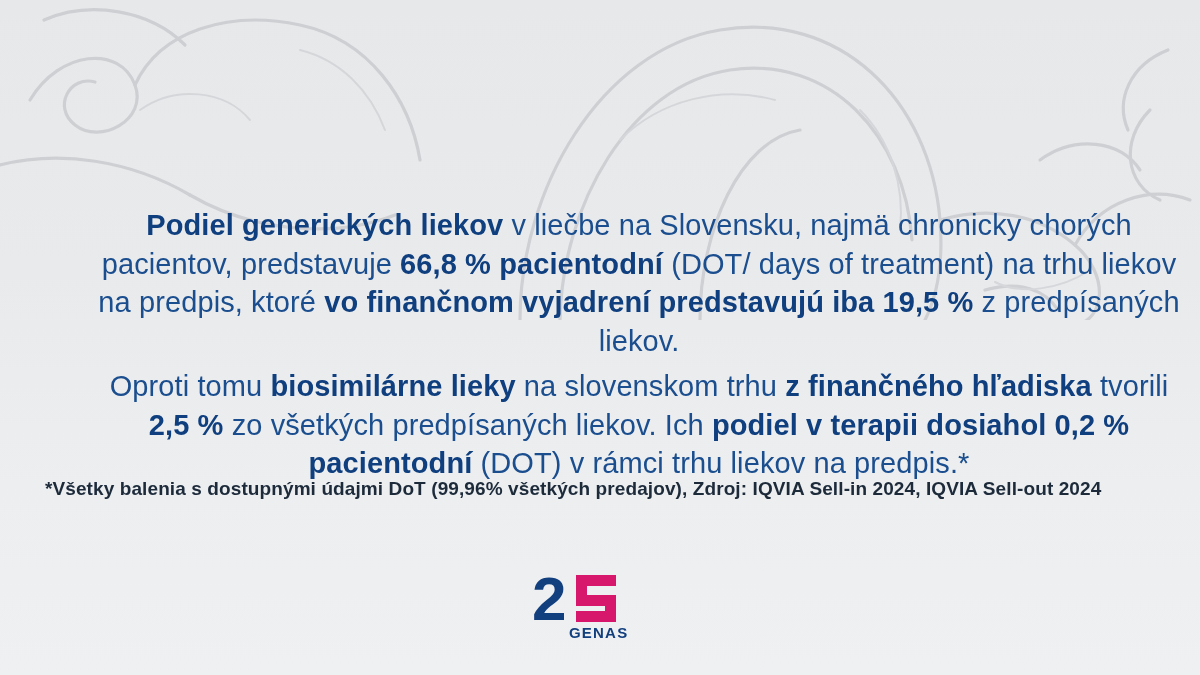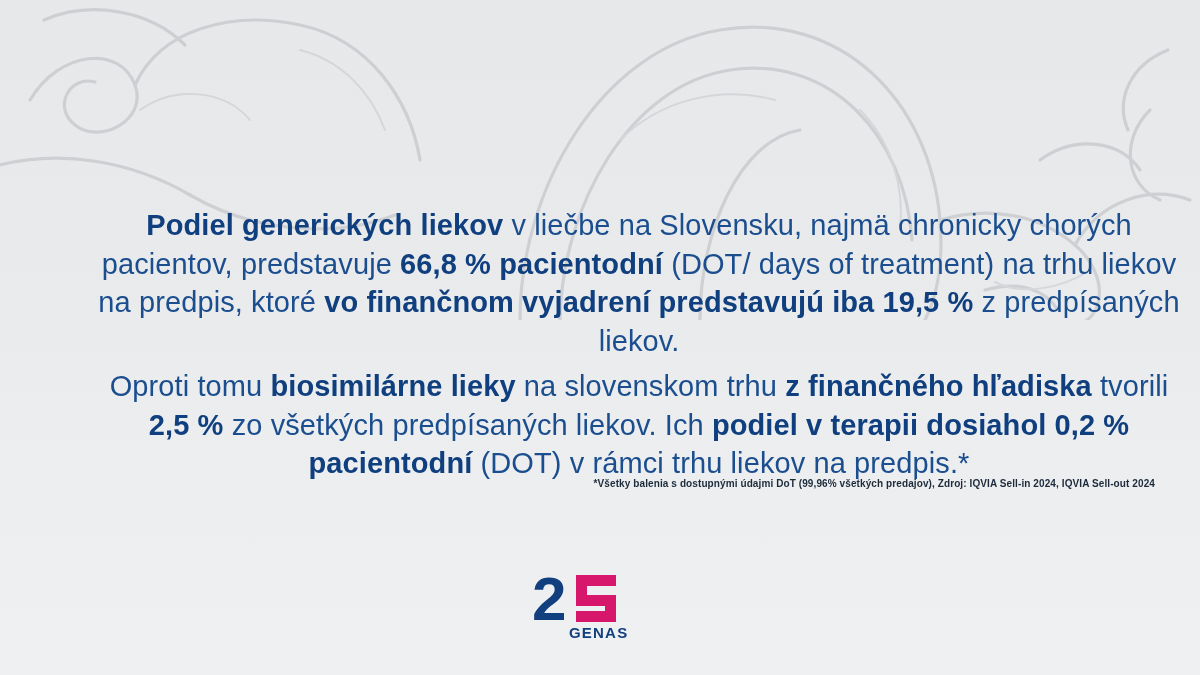--- a/index.html
+++ b/index.html
@@ -68,23 +68,23 @@
     display: block;
     margin-top: 7px;
   }
 
   .footnote {
     position: absolute;
     top: 478px;
     left: 50%;
     transform: translateX(-50%);
     width: 1110px;
-    text-align: right;
+    text-align: left;
     color: #1c2a3a;
-    font-size: 10px;
+    font-size: 19px;
     font-weight: 600;
     letter-spacing: 0.1px;
   }
 
   
   .logo {
     position: absolute;
     left: 50%;
     top: 562px;
     transform: translateX(-50%);

